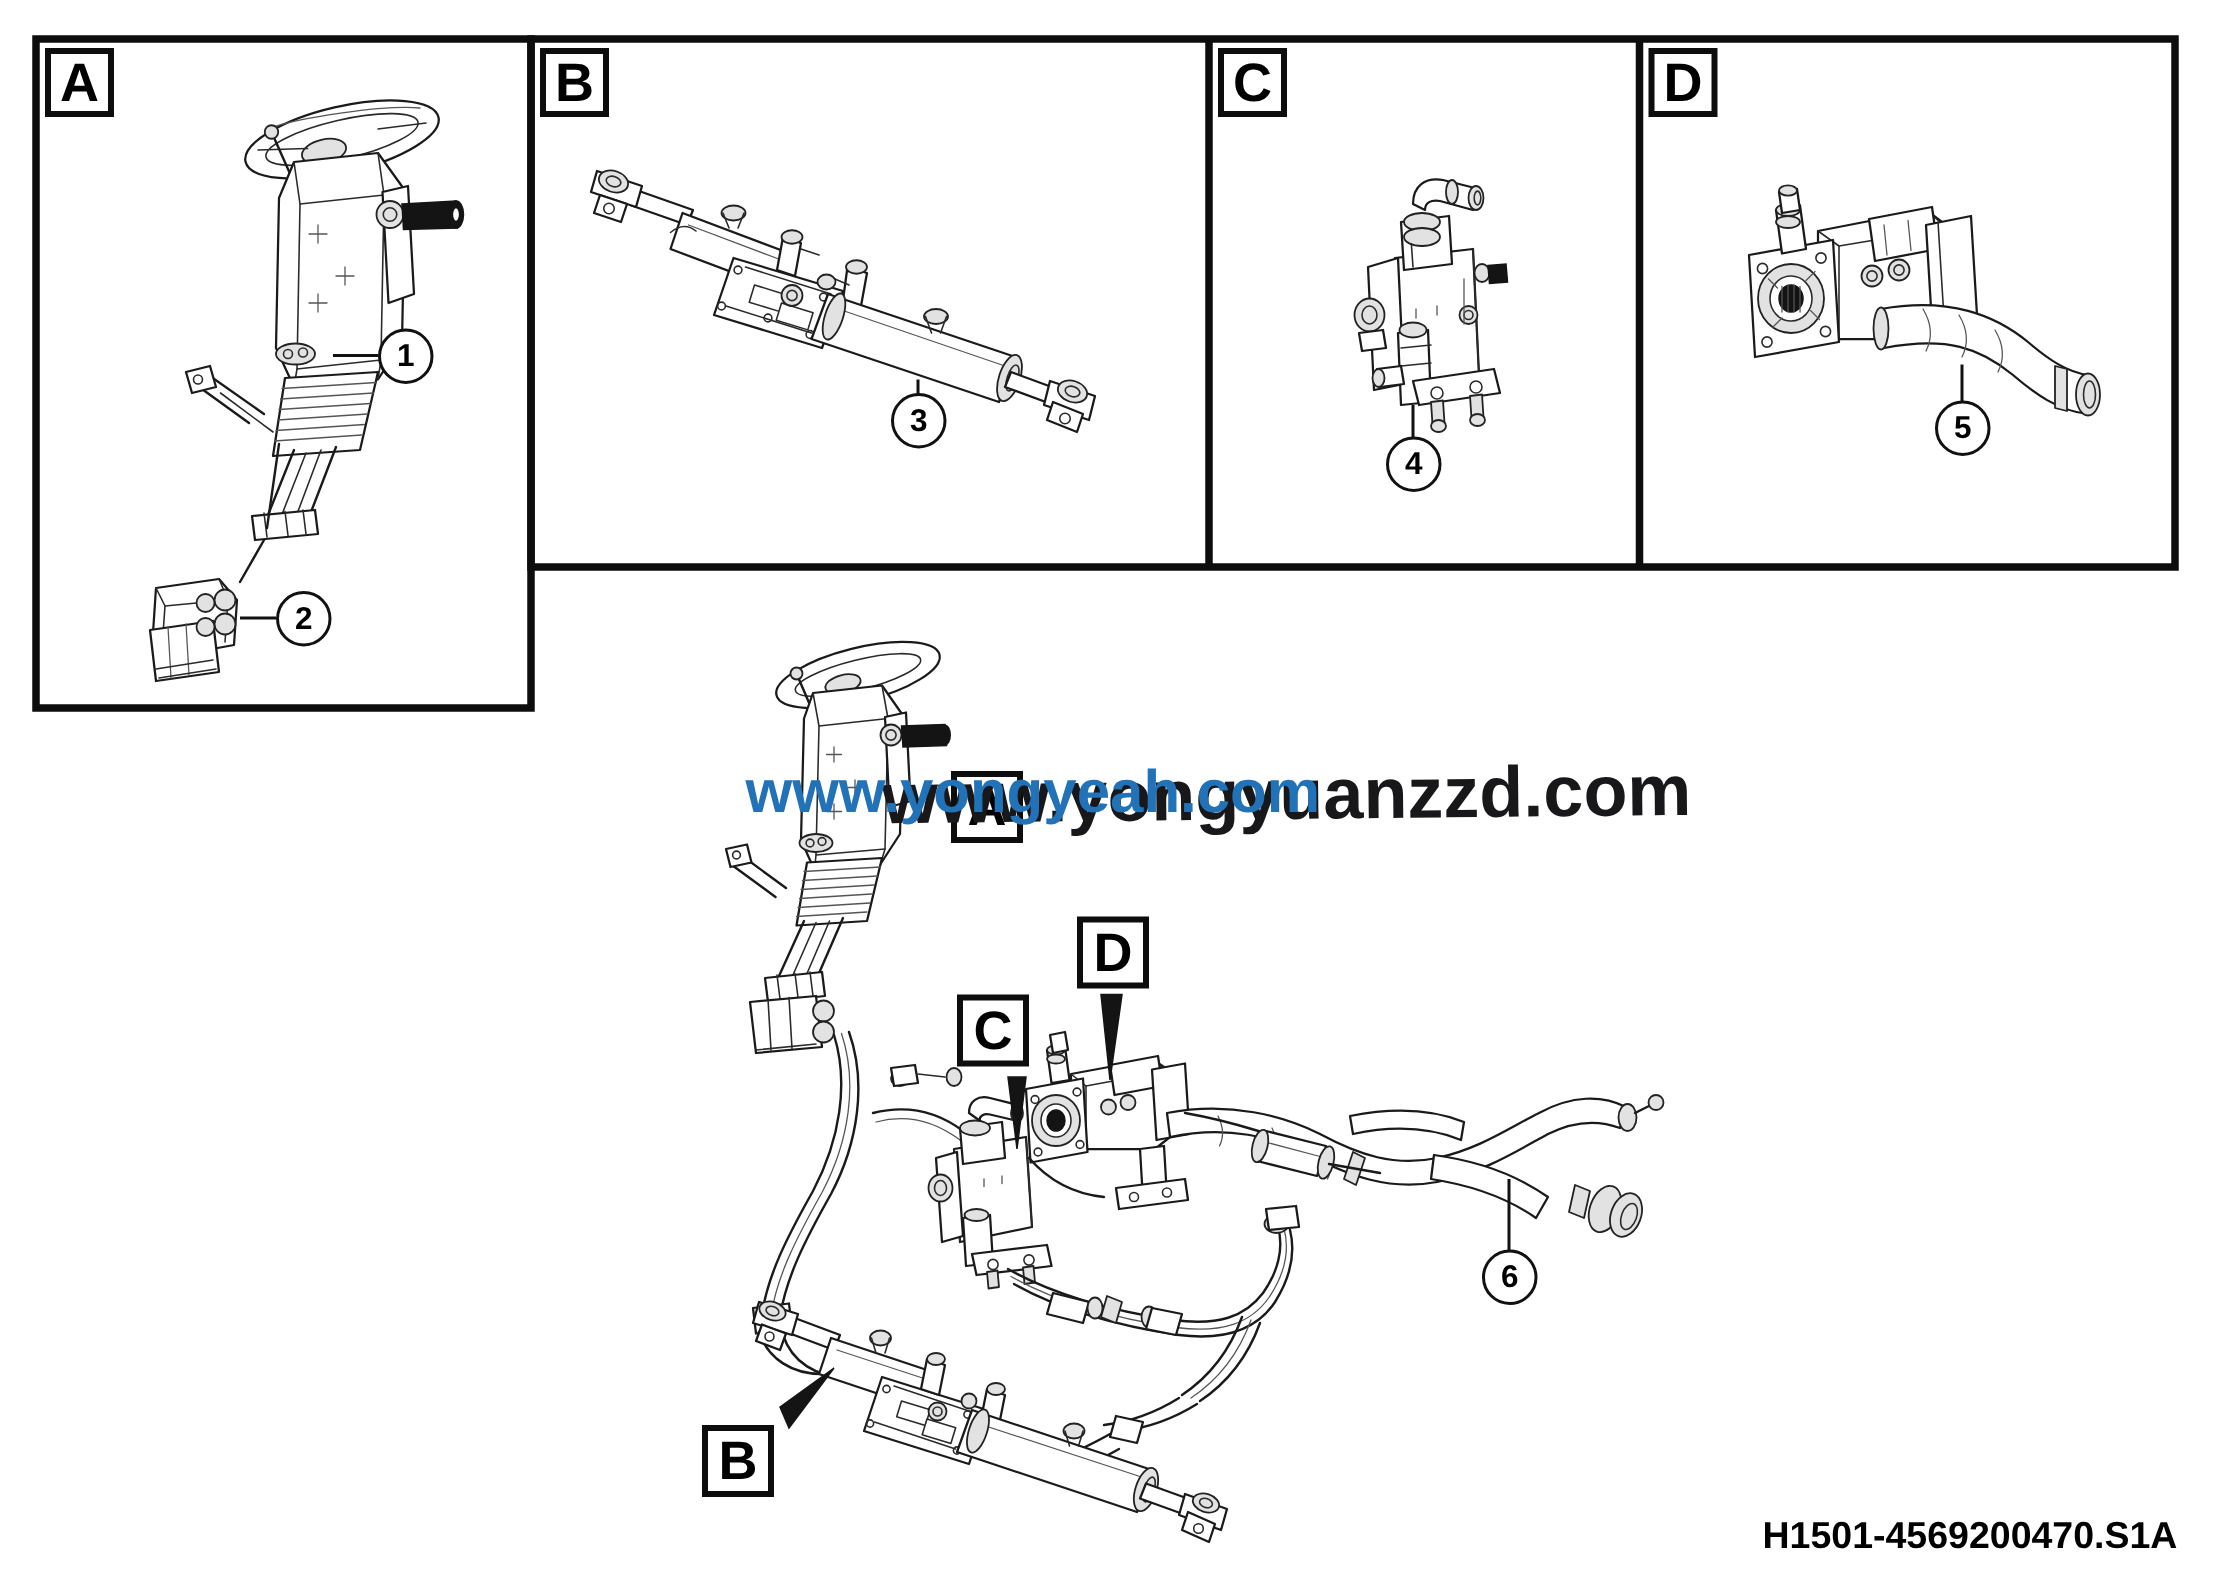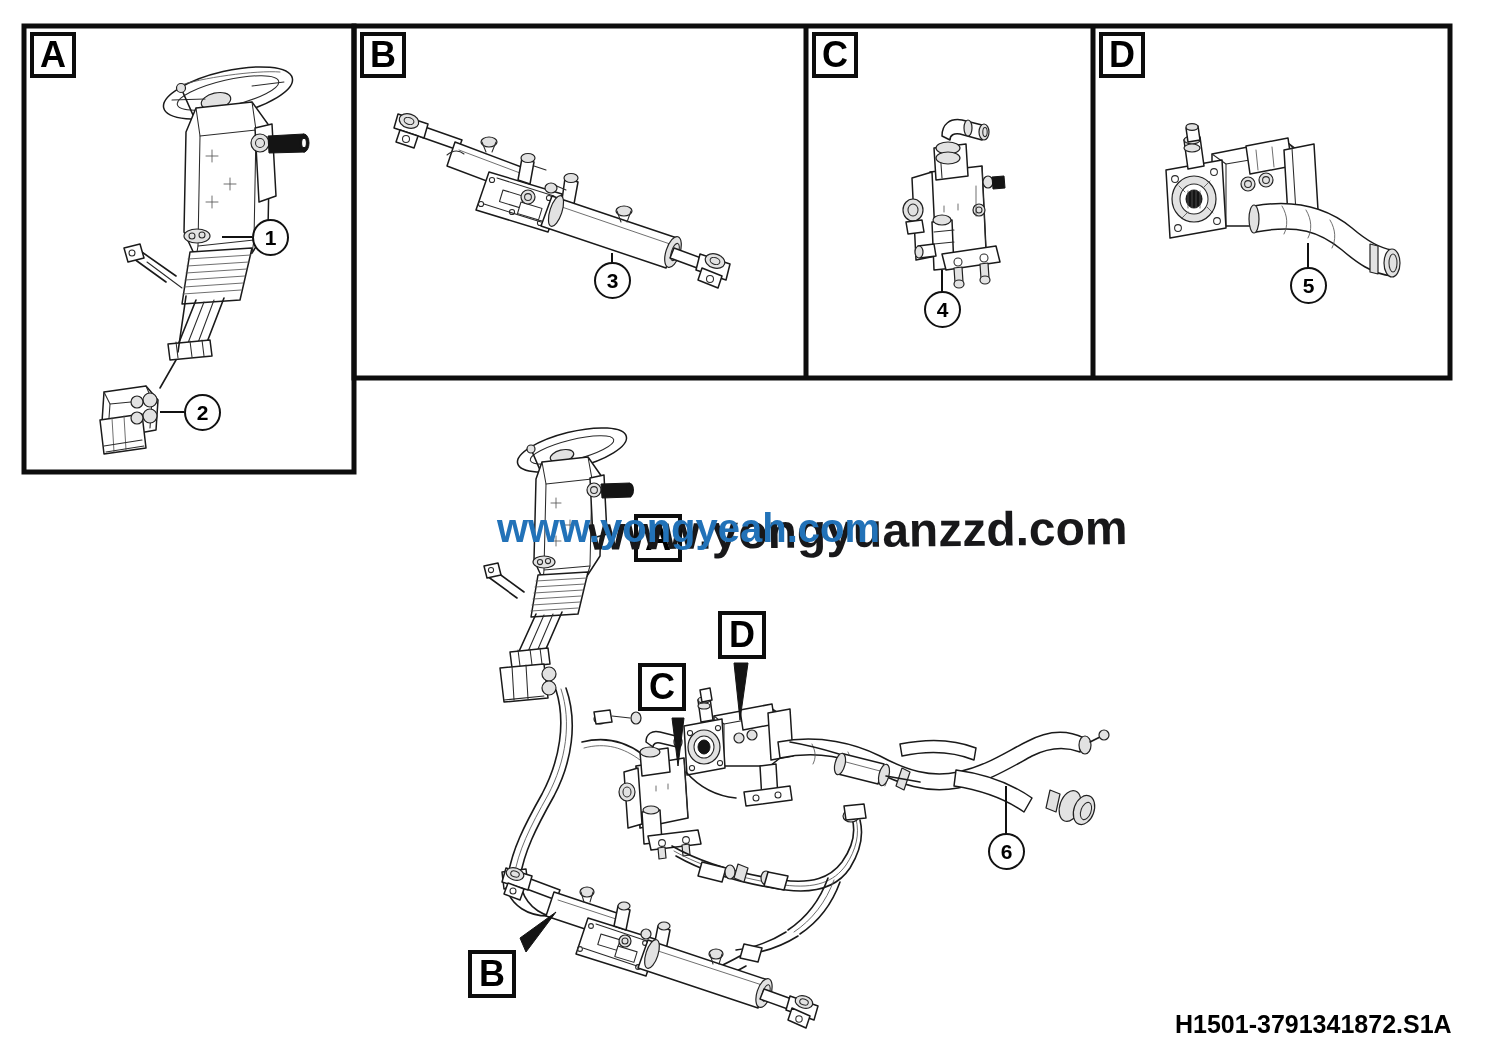--- a/index.html
+++ b/index.html
@@ -513,16 +513,16 @@
   </div>
 
   <div class="wm wm-dark" style="left:588px;top:503px;font-size:48px;transform:rotate(-0.6deg);">
     <span>www.yongyuanzzd.com</span>
   </div>
   <div class="wm wm-blue" style="left:497px;top:506px;font-size:40px;">
     <span>www.yongyeah.com</span>
   </div>
 
   <div class="partno" style="left:1175px;top:1010px;font-size:25px;">
-    <span>H1501-3791341872.S1A</span>
+    <span>H1501-4569200470.S1A</span>
   </div>
 
 </div>
 
 </body></html>

